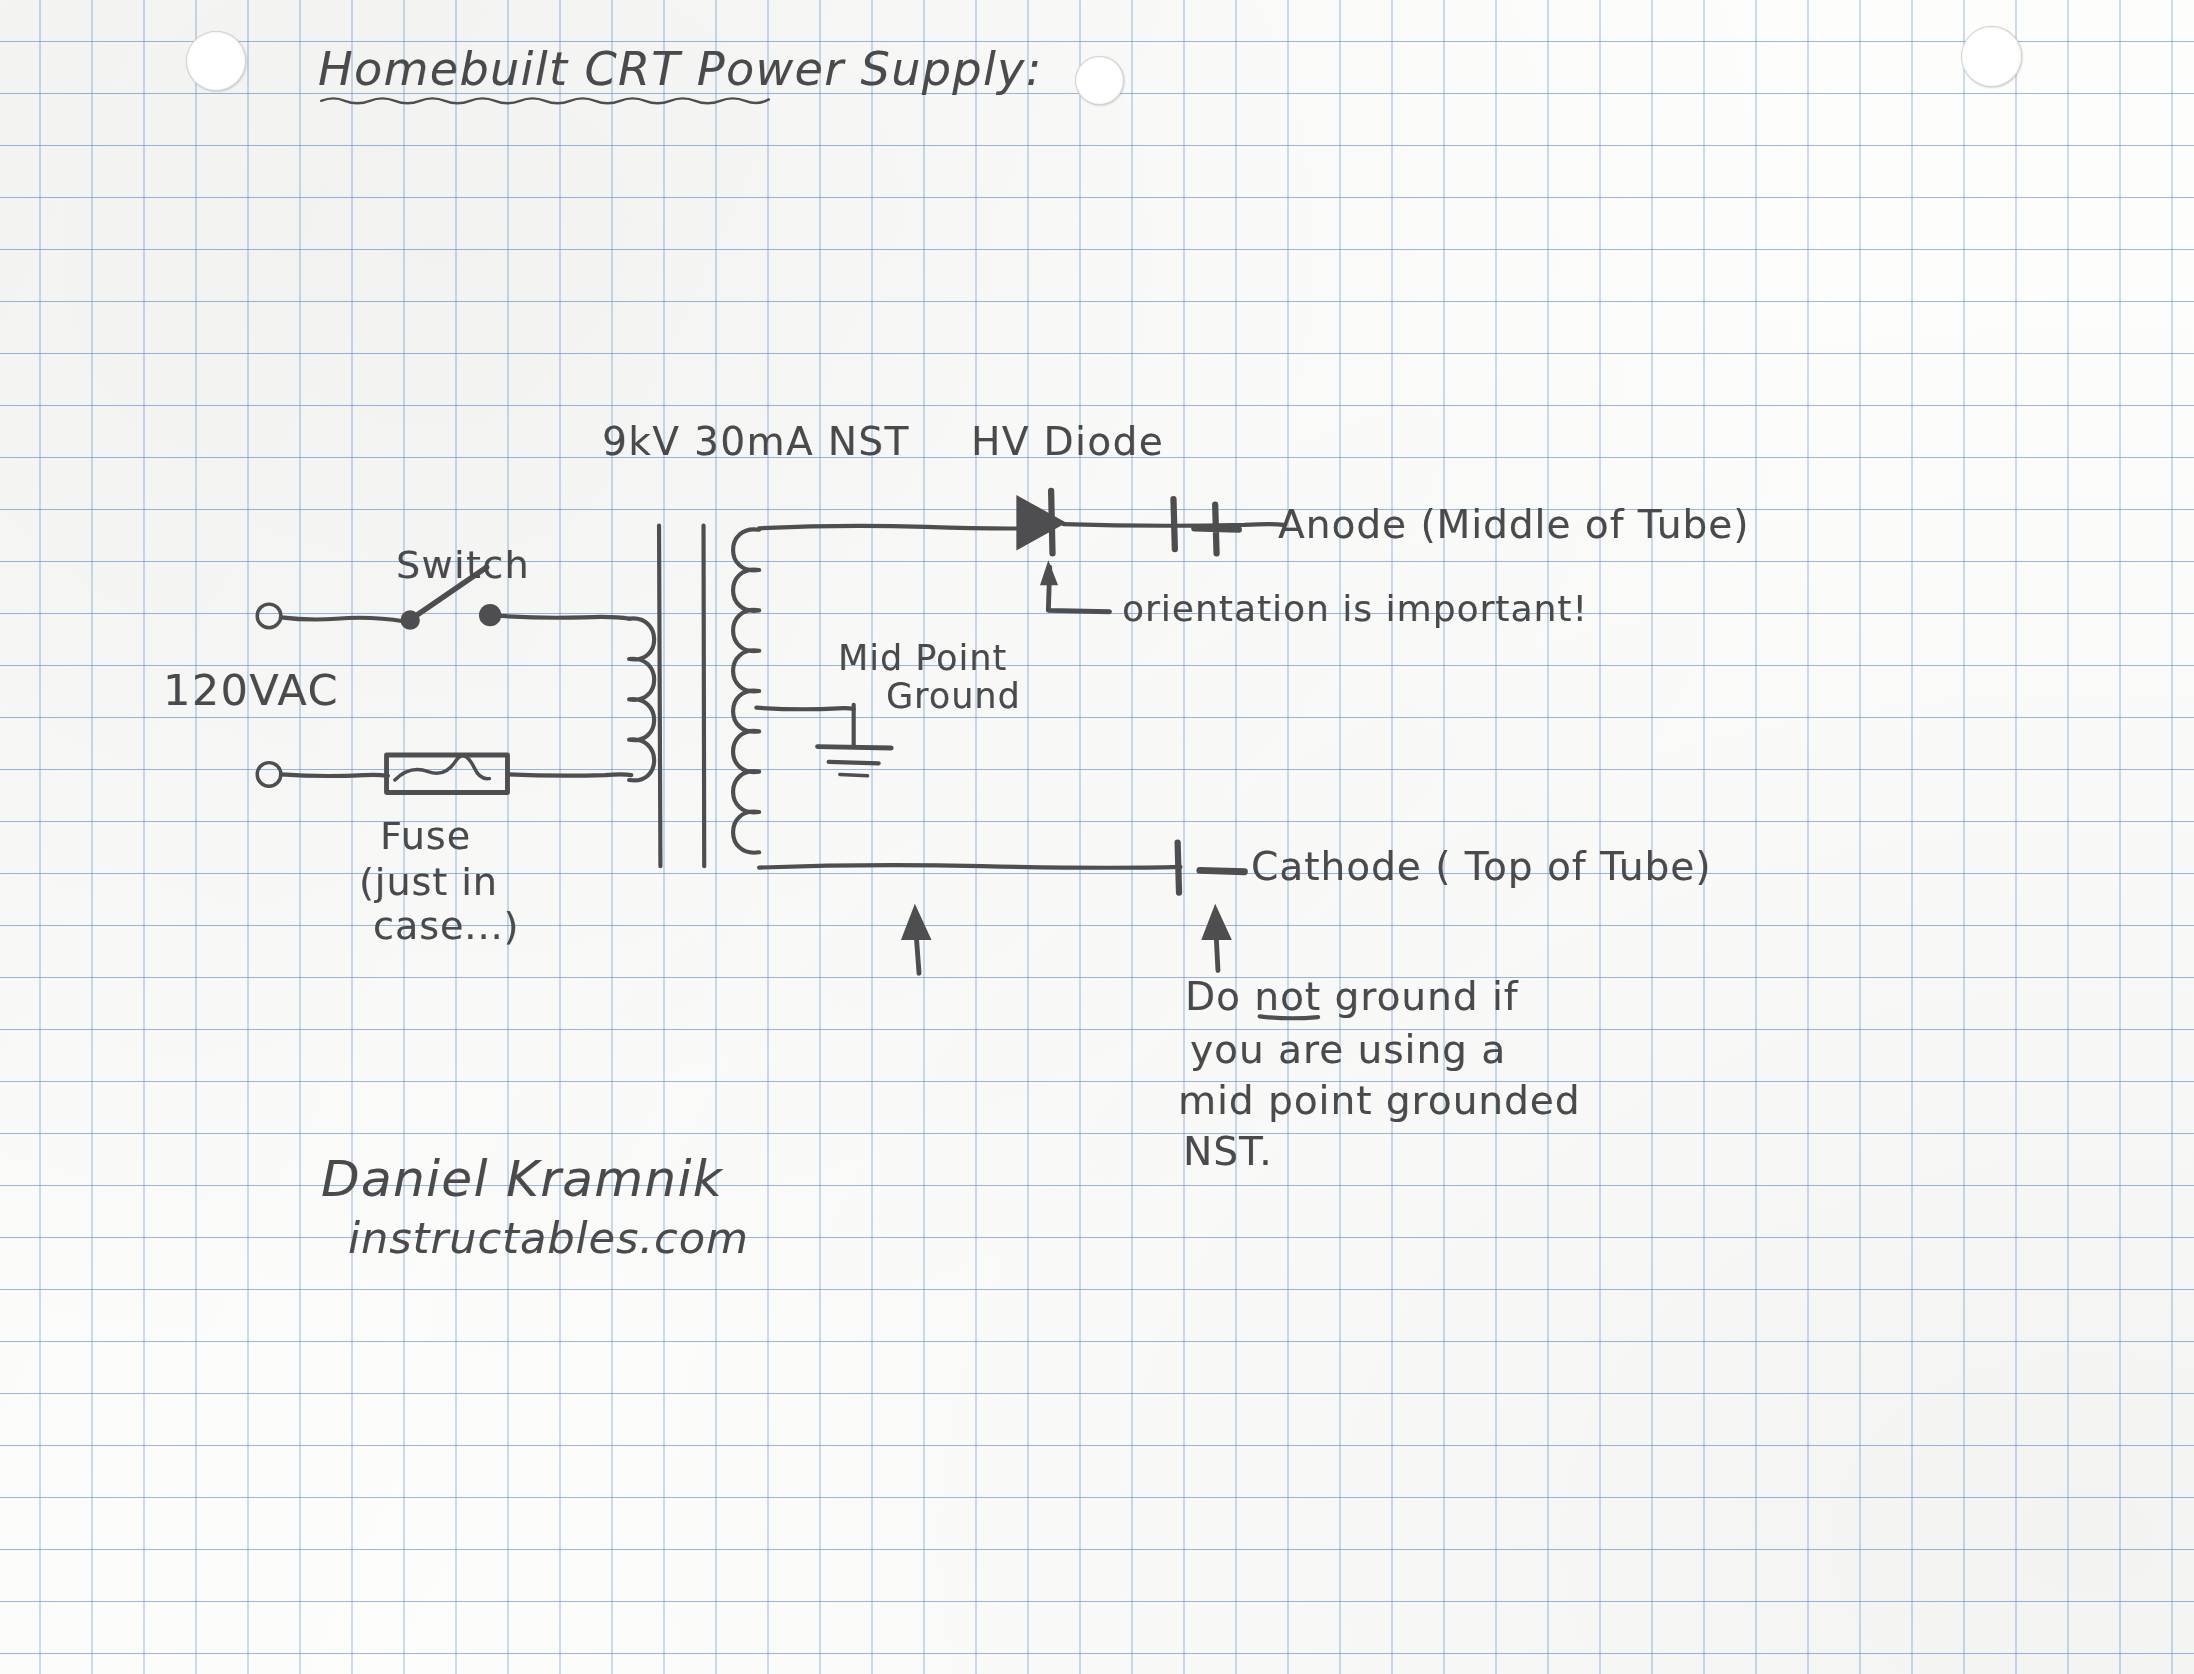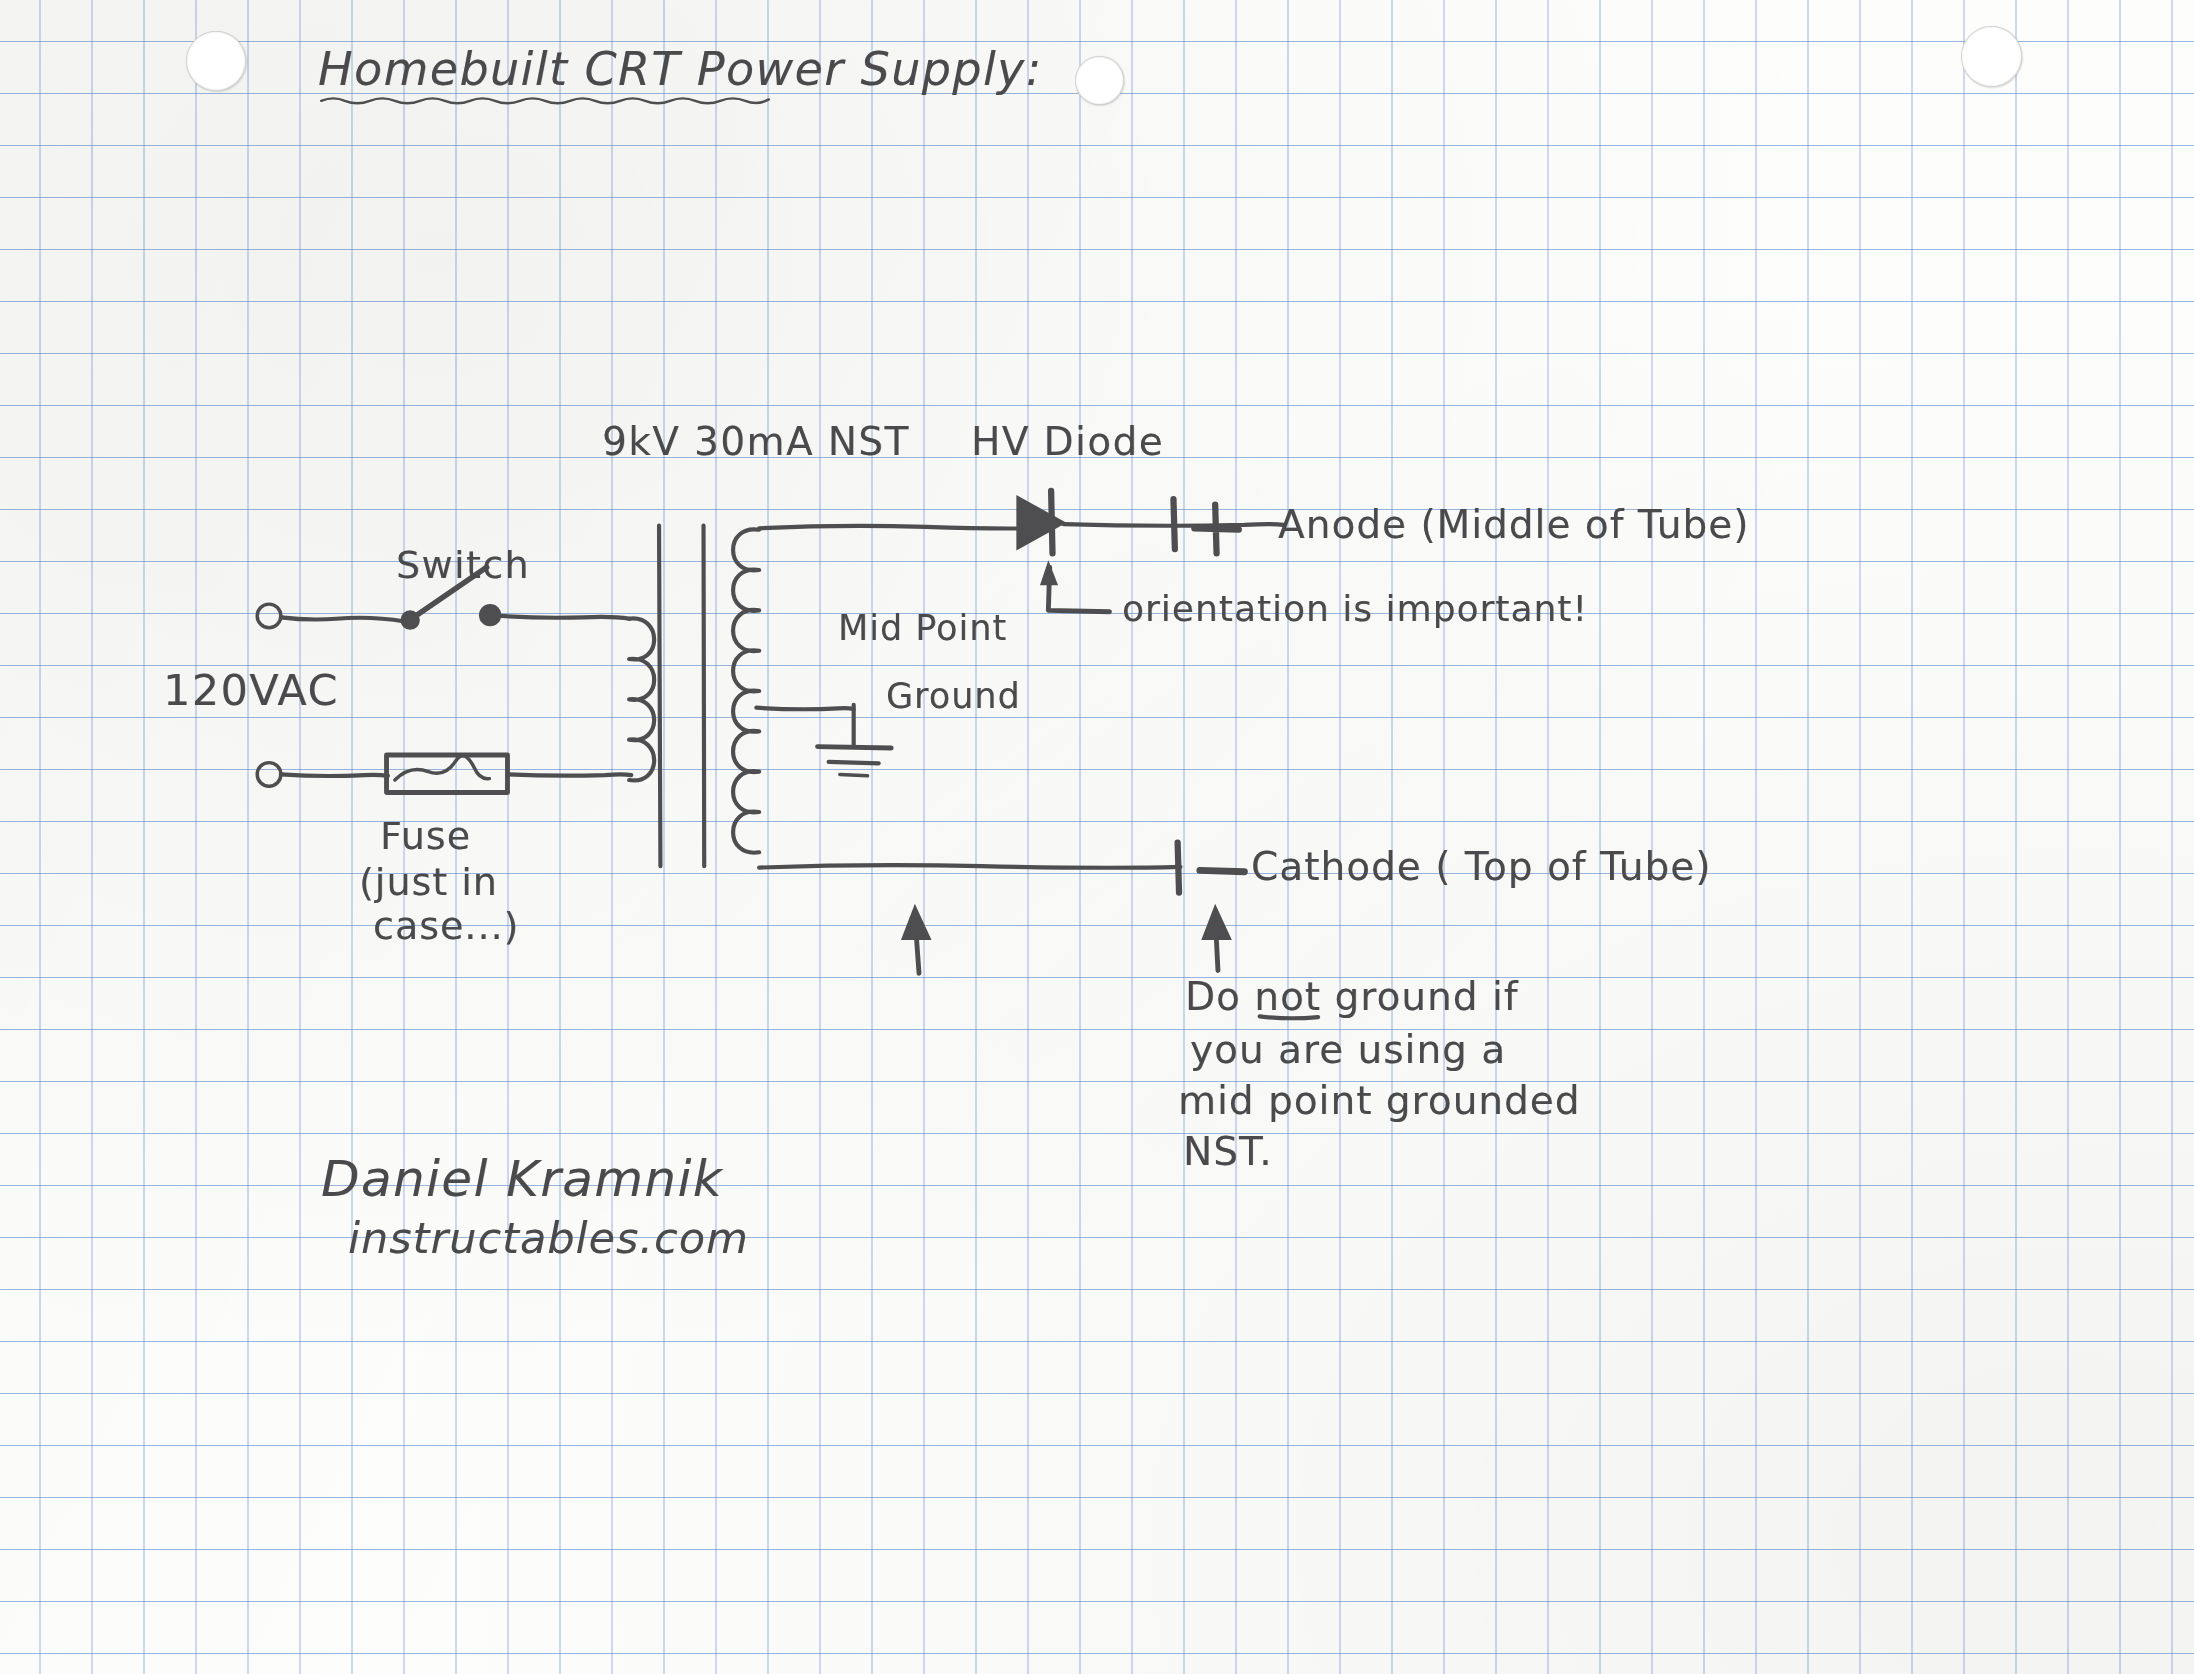--- a/index.html
+++ b/index.html
@@ -160,21 +160,21 @@
   <div class="hand plain" style="left:1122px; top:588px; font-size:36px; letter-spacing:1px;">orientation is important!</div>
 
   <div class="hand plain" style="left:396px; top:544px; font-size:38px; letter-spacing:1.4px;">Switch</div>
 
   <div class="hand plain" style="left:163px; top:666px; font-size:43px; letter-spacing:1.4px;">120VAC</div>
 
   <div class="hand plain" style="left:380px; top:815px; font-size:38px; letter-spacing:1px;">Fuse</div>
   <div class="hand plain" style="left:359px; top:861px; font-size:38px; letter-spacing:1px;">(just in</div>
   <div class="hand plain" style="left:373px; top:905px; font-size:38px; letter-spacing:1px;">case...)</div>
 
-  <div class="hand plain" style="left:838px; top:608px; font-size:35px; letter-spacing:1px;">Mid Point</div>
+  <div class="hand plain" style="left:838px; top:638px; font-size:35px; letter-spacing:1px;">Mid Point</div>
   <div class="hand plain" style="left:886px; top:676px; font-size:35px; letter-spacing:1px;">Ground</div>
 
   <div class="hand plain" style="left:1251px; top:845px; font-size:39px; letter-spacing:1px;">Cathode ( Top of Tube)</div>
 
 
   <div class="hand plain" style="left:1185px; top:975px; font-size:39px; letter-spacing:1px;">Do not ground if</div>
   <div class="hand plain" style="left:1190px; top:1028px; font-size:39px; letter-spacing:1px;">you are using a</div>
   <div class="hand plain" style="left:1178px; top:1079px; font-size:39px; letter-spacing:1px;">mid point grounded</div>
   <div class="hand plain" style="left:1183px; top:1130px; font-size:39px; letter-spacing:1px;">NST.</div>
 

